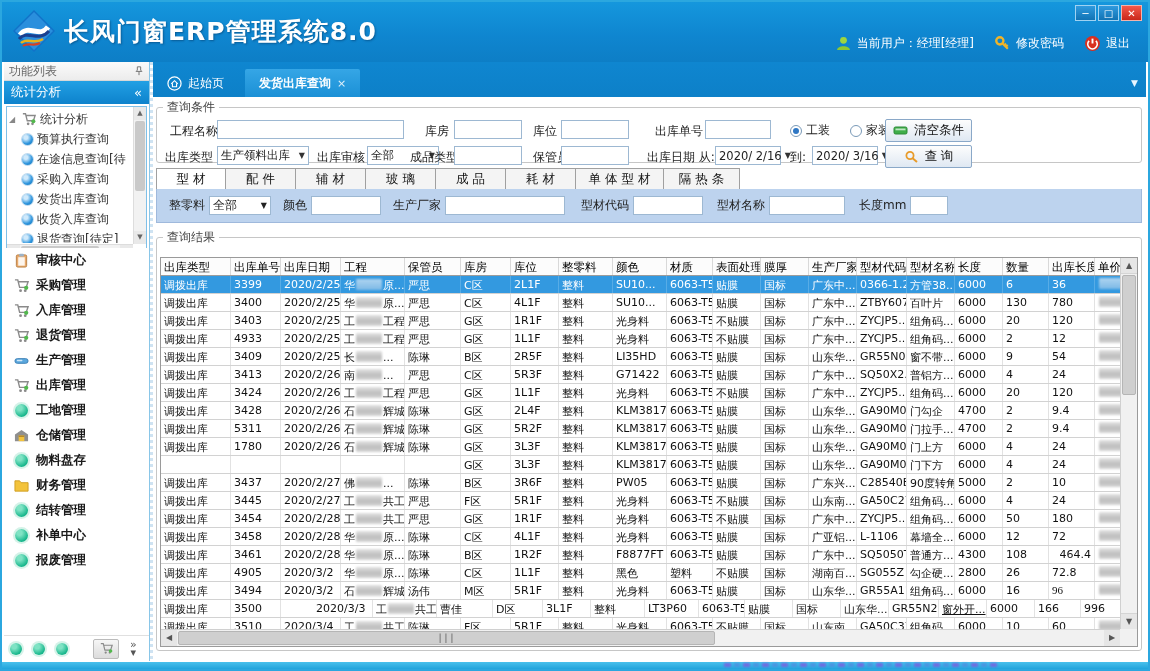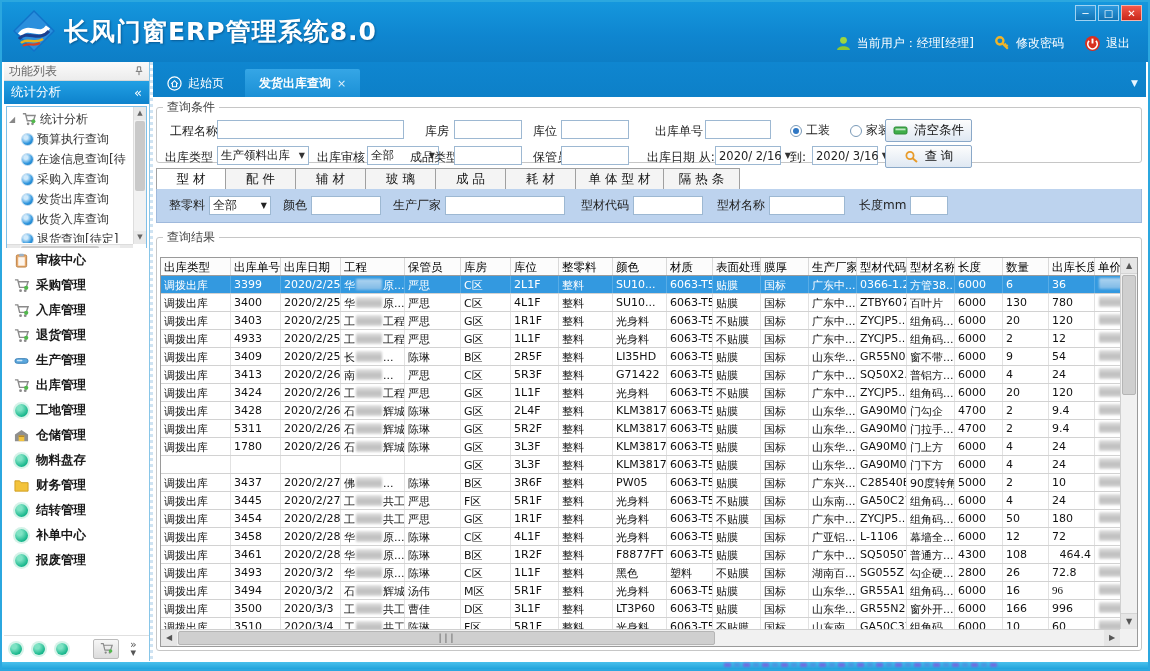--- a/index.html
+++ b/index.html
@@ -832,21 +832,21 @@
                   <div class="gc" style="width: 48px;">广东中...</div>
                   <div class="gc" style="width: 50px;">SQ5050T20</div>
                   <div class="gc" style="width: 48px;">普通方...</div>
                   <div class="gc" style="width: 48px;">4300</div>
                   <div class="gc" style="width: 46px;">108</div>
                   <div class="gc" style="width: 46px; text-align: right;">464.4</div>
                   <div class="gc" style="width: 48px;"><span class="redact"></span>306</div>
                 </div>
                 <div class="g-row">
                   <div class="gc" style="width: 70px;">调拨出库</div>
-                  <div class="gc" style="width: 50px;">3493</div>
+                  <div class="gc" style="width: 50px;">4905</div>
                   <div class="gc" style="width: 60px;">2020/3/2</div>
                   <div class="gc" style="width: 64px;">华<span class="redact"></span>原...</div>
                   <div class="gc" style="width: 56px;">陈琳</div>
                   <div class="gc" style="width: 50px;">C区</div>
                   <div class="gc" style="width: 48px;">1L1F</div>
                   <div class="gc" style="width: 54px;">整料</div>
                   <div class="gc" style="width: 54px;">黑色</div>
                   <div class="gc" style="width: 46px;">塑料</div>
                   <div class="gc" style="width: 48px;">不贴膜</div>
                   <div class="gc" style="width: 48px;">国标</div>
@@ -875,33 +875,33 @@
                   <div class="gc" style="width: 50px;">GR55A11</div>
                   <div class="gc" style="width: 48px;">组角码...</div>
                   <div class="gc" style="width: 48px;">6000</div>
                   <div class="gc" style="width: 46px;">16</div>
                   <div class="gc" style="width: 46px; font-family: Liberation Serif, serif;">96</div>
                   <div class="gc" style="width: 48px;"><span class="redact"></span>2812</div>
                 </div>
                 <div class="g-row">
                   <div class="gc" style="width: 70px;">调拨出库</div>
                   <div class="gc" style="width: 50px;">3500</div>
-                  <div class="gc" style="width: 60px;">2020/3/3</div>
+                  <div class="gc" style="width: 60px; margin-left: 32px;">2020/3/3</div>
                   <div class="gc" style="width: 64px;">工<span class="redact"></span>共工程</div>
                   <div class="gc" style="width: 56px;">曹佳</div>
                   <div class="gc" style="width: 50px;">D区</div>
                   <div class="gc" style="width: 48px;">3L1F</div>
                   <div class="gc" style="width: 54px;">整料</div>
                   <div class="gc" style="width: 54px;">LT3P60</div>
                   <div class="gc" style="width: 46px;">6063-T5</div>
                   <div class="gc" style="width: 48px;">贴膜</div>
                   <div class="gc" style="width: 48px;">国标</div>
                   <div class="gc" style="width: 48px;">山东华...</div>
                   <div class="gc" style="width: 50px;">GR55N26</div>
-                  <div class="gc" style="width: 48px;">窗外开...</div>
+                  <div class="gc" style="width: 48px; text-decoration: underline;">窗外开...</div>
                   <div class="gc" style="width: 48px;">6000</div>
                   <div class="gc" style="width: 46px;">166</div>
                   <div class="gc" style="width: 46px;">996</div>
                   <div class="gc" style="width: 48px;"><span class="redact"></span></div>
                 </div>
                 <div class="g-row">
                   <div class="gc" style="width: 70px;">调拨出库</div>
                   <div class="gc" style="width: 50px;">3510</div>
                   <div class="gc" style="width: 60px;">2020/3/4</div>
                   <div class="gc" style="width: 64px;">工<span class="redact"></span>共工程</div>

